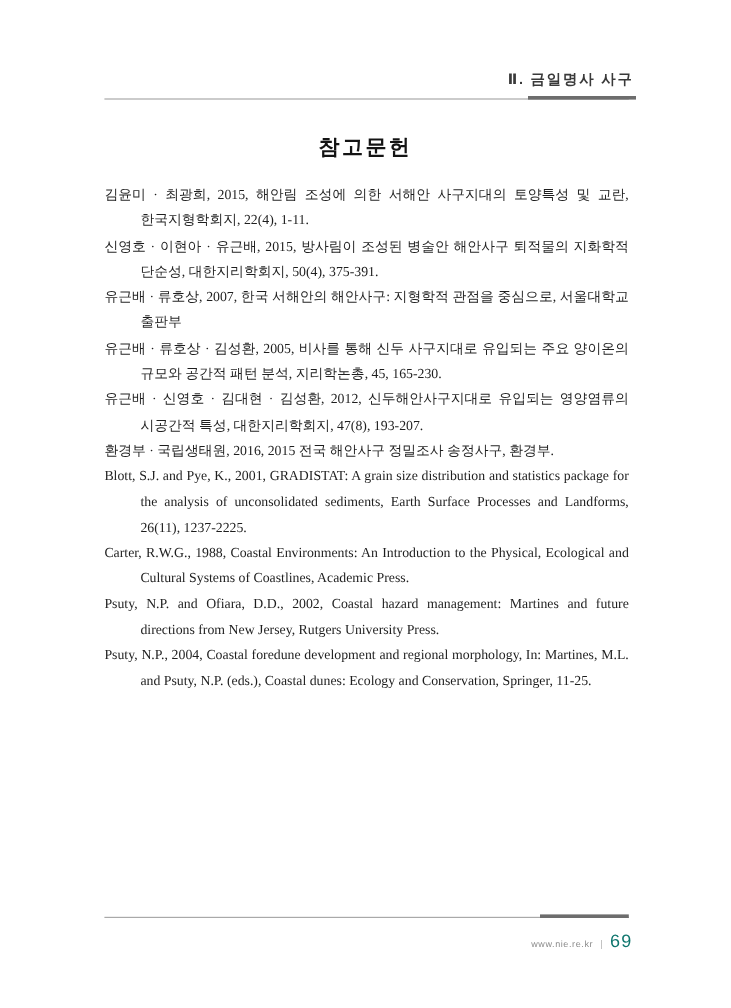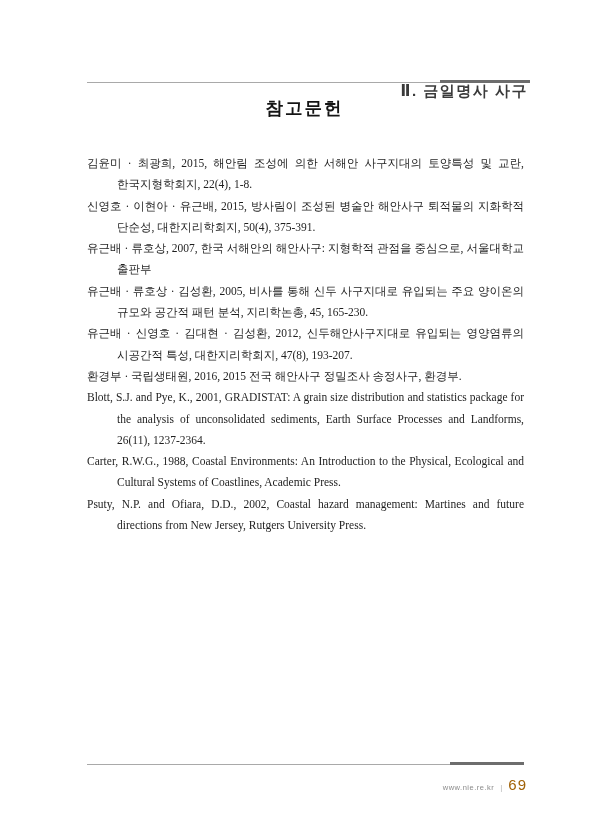--- a/index.html
+++ b/index.html
@@ -11,46 +11,45 @@
     overflow: hidden;
     font-family: "Liberation Serif", "DejaVu Serif", serif;
   }
   .page { position: absolute; inset: 0; background: #ffffff; }
 
   
   .chapter-label {
     position: absolute;
     top: 58px; right: 81px;
     font-family: "Liberation Sans", "DejaVu Sans", sans-serif;
-    font-size: 15px; font-weight: 600;
+    font-size: 12px; font-weight: 600;
     letter-spacing: 1.5px;
     color: #3a3a3a;
     white-space: nowrap;
-    margin-top: 24px;
   }
 
   
   .rule-thin {
     position: absolute;
     left: 87px; width: 437px; height: 0;
     border-top: 1px solid #a9a9a9;
   }
   .rule-thick {
     position: absolute;
     height: 3px; background: #6d6d6d;
   }
   .header-rule-thin  { top: 82px; }
   .header-rule-thick { top: 80px; left: 440px; width: 90px; }
   .footer-rule-thin  { top: 764px; }
   .footer-rule-thick { top: 762px; left: 450px; width: 74px; }
 
   
   .doc-title {
     position: absolute;
-    top: 96px; left: 0; right: 0;
+    top: 110px; left: 0; right: 0;
     text-align: center;
     font-family: Liberation Mono, monospace;
     font-size: 17.5px; font-weight: 700;
     letter-spacing: 2px;
     color: #141414;
   }
 
   
   .refs {
     position: absolute;
@@ -80,46 +79,47 @@
     color: #8a8a8a;
     text-align: center;
   }
   .footer-sep {
     font-family: "Liberation Sans", "DejaVu Sans", sans-serif;
     font-size: 8px; color: #b5b5b5;
   }
   .footer-page {
     font-family: "Liberation Sans", "DejaVu Sans", sans-serif;
     font-size: 15px; font-weight: 400;
-    color: #a16207; letter-spacing: 1px;
+    color: #0f766e; letter-spacing: 1px;
   }
 </style>
 </head>
 <body>
 
 <div class="page">
 
   <div class="chapter-label">Ⅱ. 금일명사 사구</div>
 
   <div class="rule-thin header-rule-thin"></div>
   <div class="rule-thick header-rule-thick"></div>
 
   <div class="doc-title">참고문헌</div>
 
   <div class="refs">
 
-  <p class="ref">김윤미 · 최광희, 2015, 해안림 조성에 의한 서해안 사구지대의 토양특성 및 교란, 한국지형학회지, 22(4), 1-8.</p>
+  <p class="ref">김윤미 · 최광희, 2015, 해안림 조성에 의한 서해안 사구지대의 토양특성 및 교란, 한국지형학회지, 22(4), 1-11.</p>
       <p class="ref">신영호 · 이현아 · 유근배, 2015, 방사림이 조성된 병술안 해안사구 퇴적물의 지화학적 단순성, 대한지리학회지, 50(4), 375-391.</p>
       <p class="ref">유근배 · 류호상, 2007, 한국 서해안의 해안사구: 지형학적 관점을 중심으로, 서울대학교 출판부</p>
       <p class="ref">유근배 · 류호상 · 김성환, 2005, 비사를 통해 신두 사구지대로 유입되는 주요 양이온의 규모와 공간적 패턴 분석, 지리학논총, 45, 165-230.</p>
       <p class="ref">유근배 · 신영호 · 김대현 · 김성환, 2012, 신두해안사구지대로 유입되는 영양염류의 시공간적 특성, 대한지리학회지, 47(8), 193-207.</p>
       <p class="ref">환경부 · 국립생태원, 2016, 2015 전국 해안사구 정밀조사 송정사구, 환경부.</p>
-      <p class="ref">Blott, S.J. and Pye, K., 2001, GRADISTAT: A grain size distribution and statistics package for the analysis of unconsolidated sediments, Earth Surface Processes and Landforms, 26(11), 1237-2364.</p>
+      <p class="ref">Blott, S.J. and Pye, K., 2001, GRADISTAT: A grain size distribution and statistics package for the analysis of unconsolidated sediments, Earth Surface Processes and Landforms, 26(11), 1237-2225.</p>
       <p class="ref">Carter, R.W.G., 1988, Coastal Environments: An Introduction to the Physical, Ecological and Cultural Systems of Coastlines, Academic Press.</p>
       <p class="ref">Psuty, N.P. and Ofiara, D.D., 2002, Coastal hazard management: Martines and future directions from New Jersey, Rutgers University Press.</p>
+      <p class="ref">Psuty, N.P., 2004, Coastal foredune development and regional morphology, In: Martines, M.L. and Psuty, N.P. (eds.), Coastal dunes: Ecology and Conservation, Springer, 11-25.</p>
     </div>
 
   <div class="rule-thin footer-rule-thin"></div>
   <div class="rule-thick footer-rule-thick"></div>
 
   <div class="footer-text">
     <span class="footer-site">www.nie.re.kr</span>
     <span class="footer-sep">|</span>
     <span class="footer-page">69</span>
   </div>

